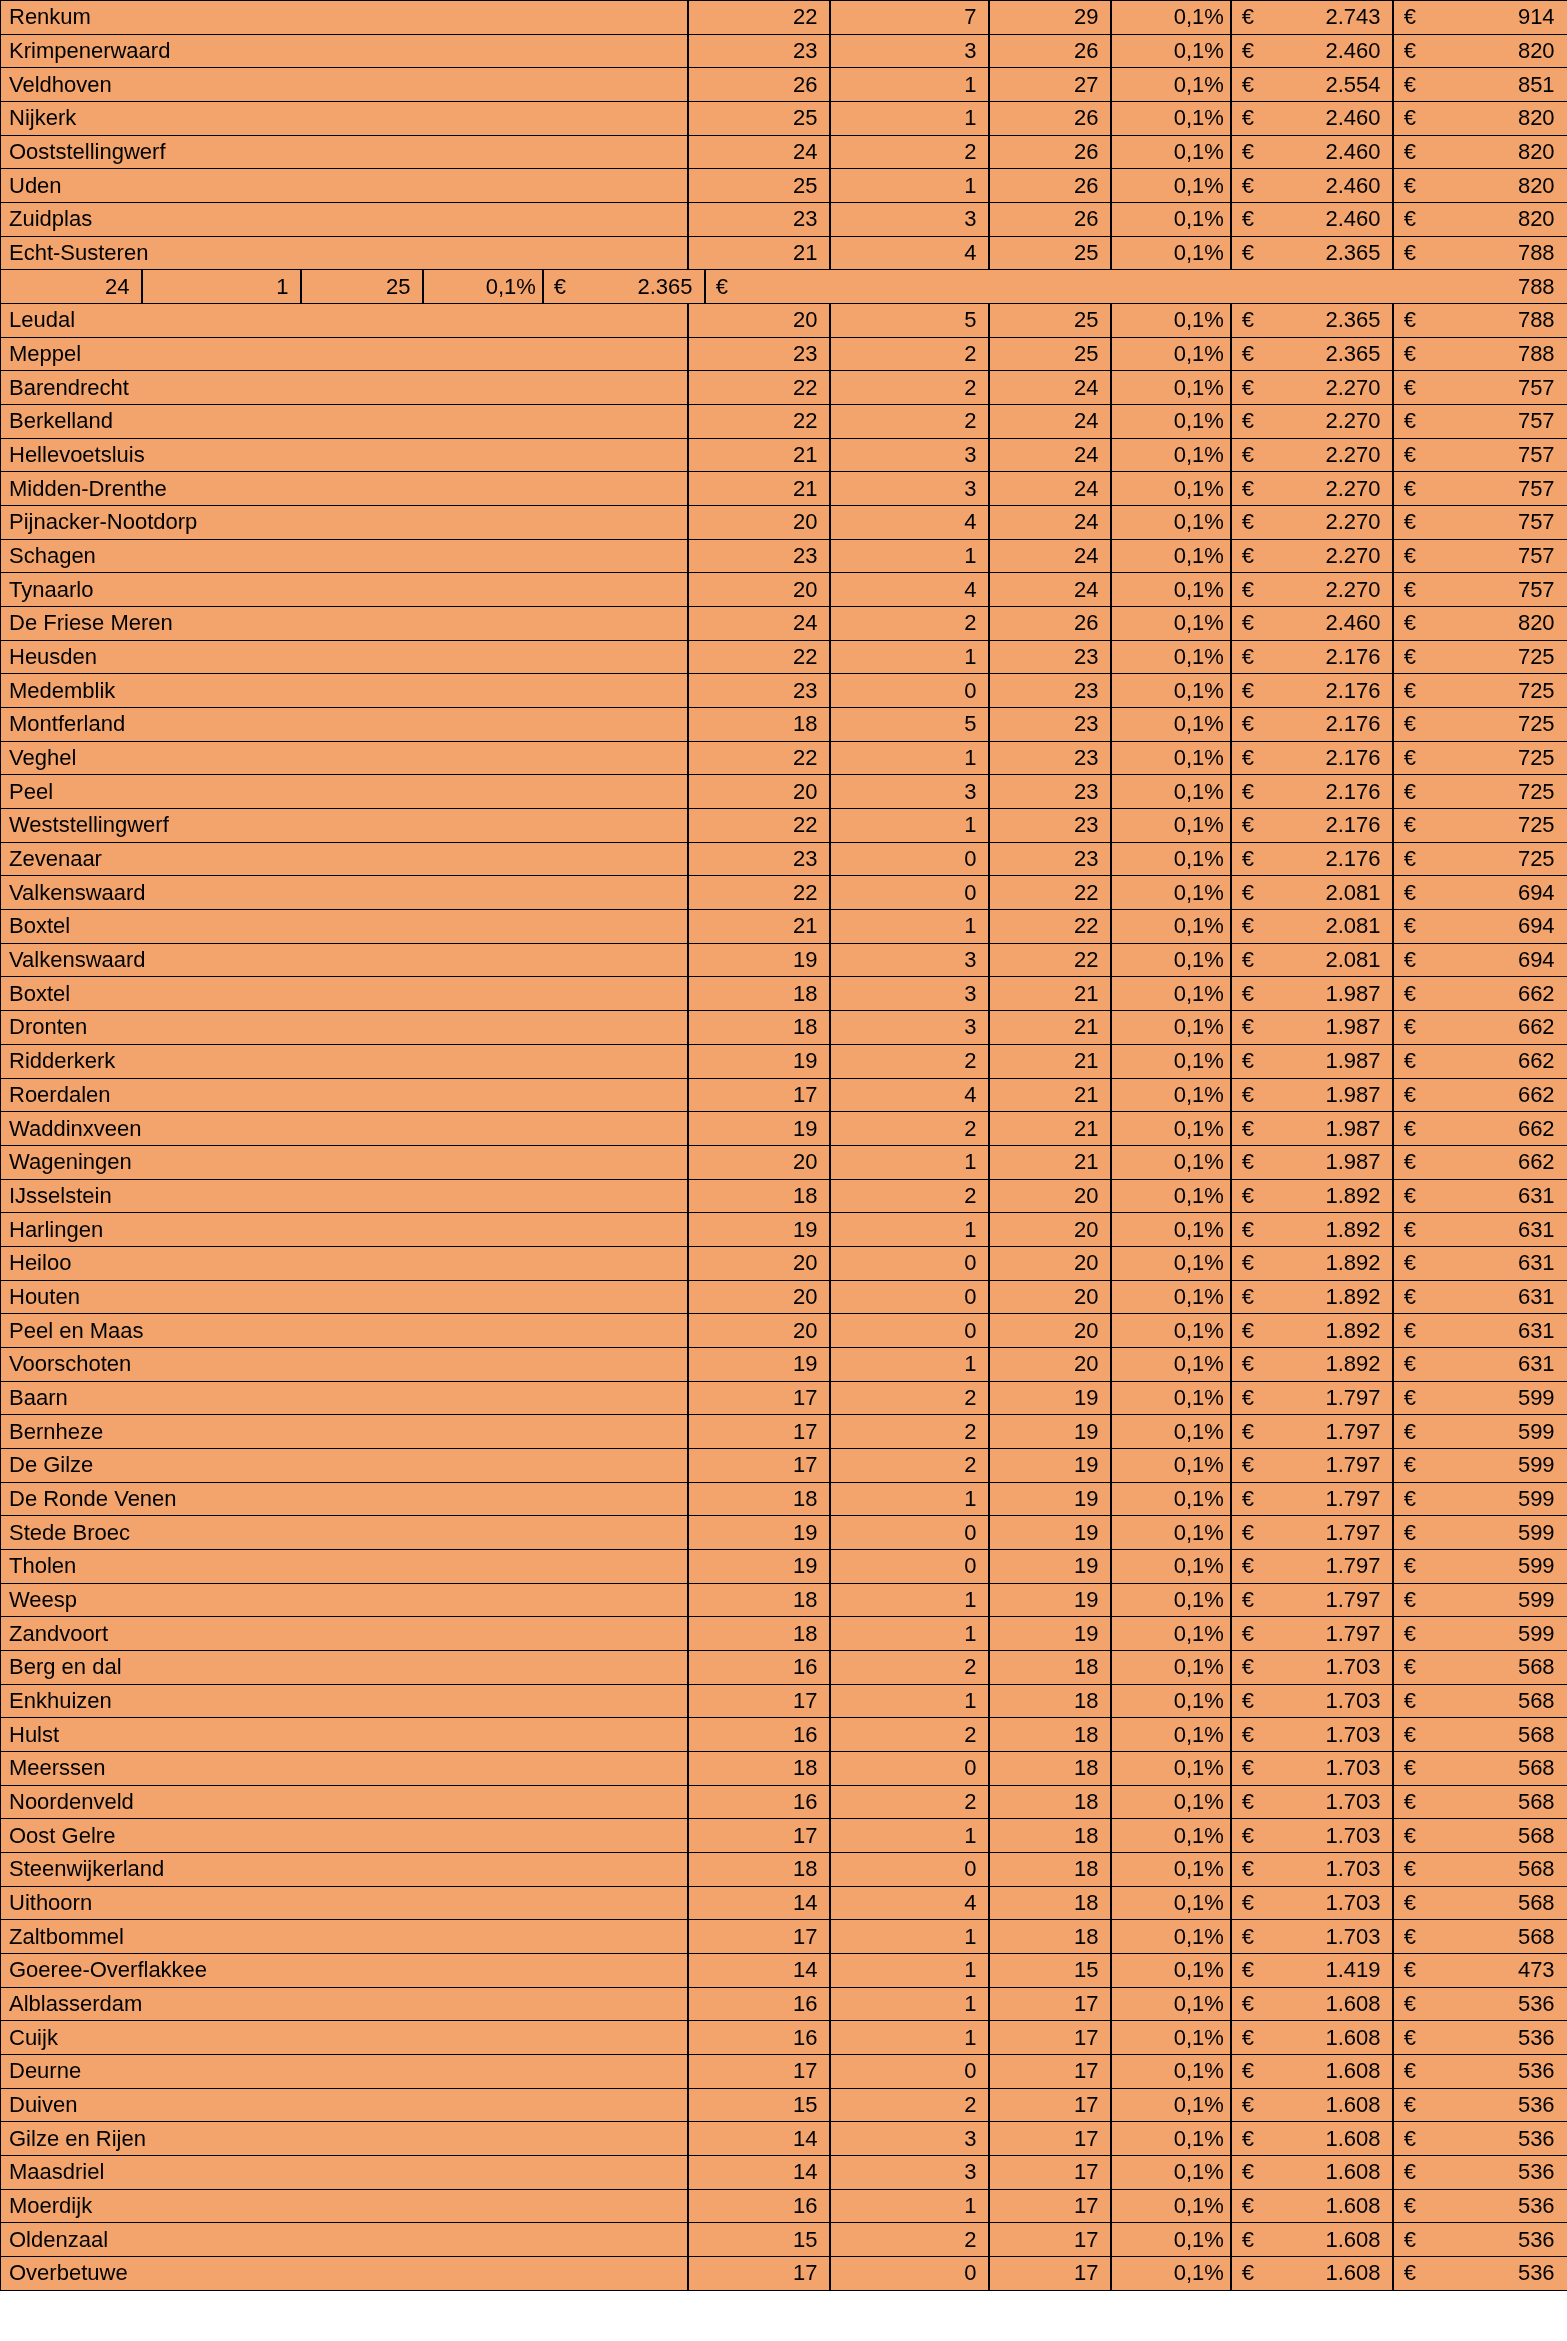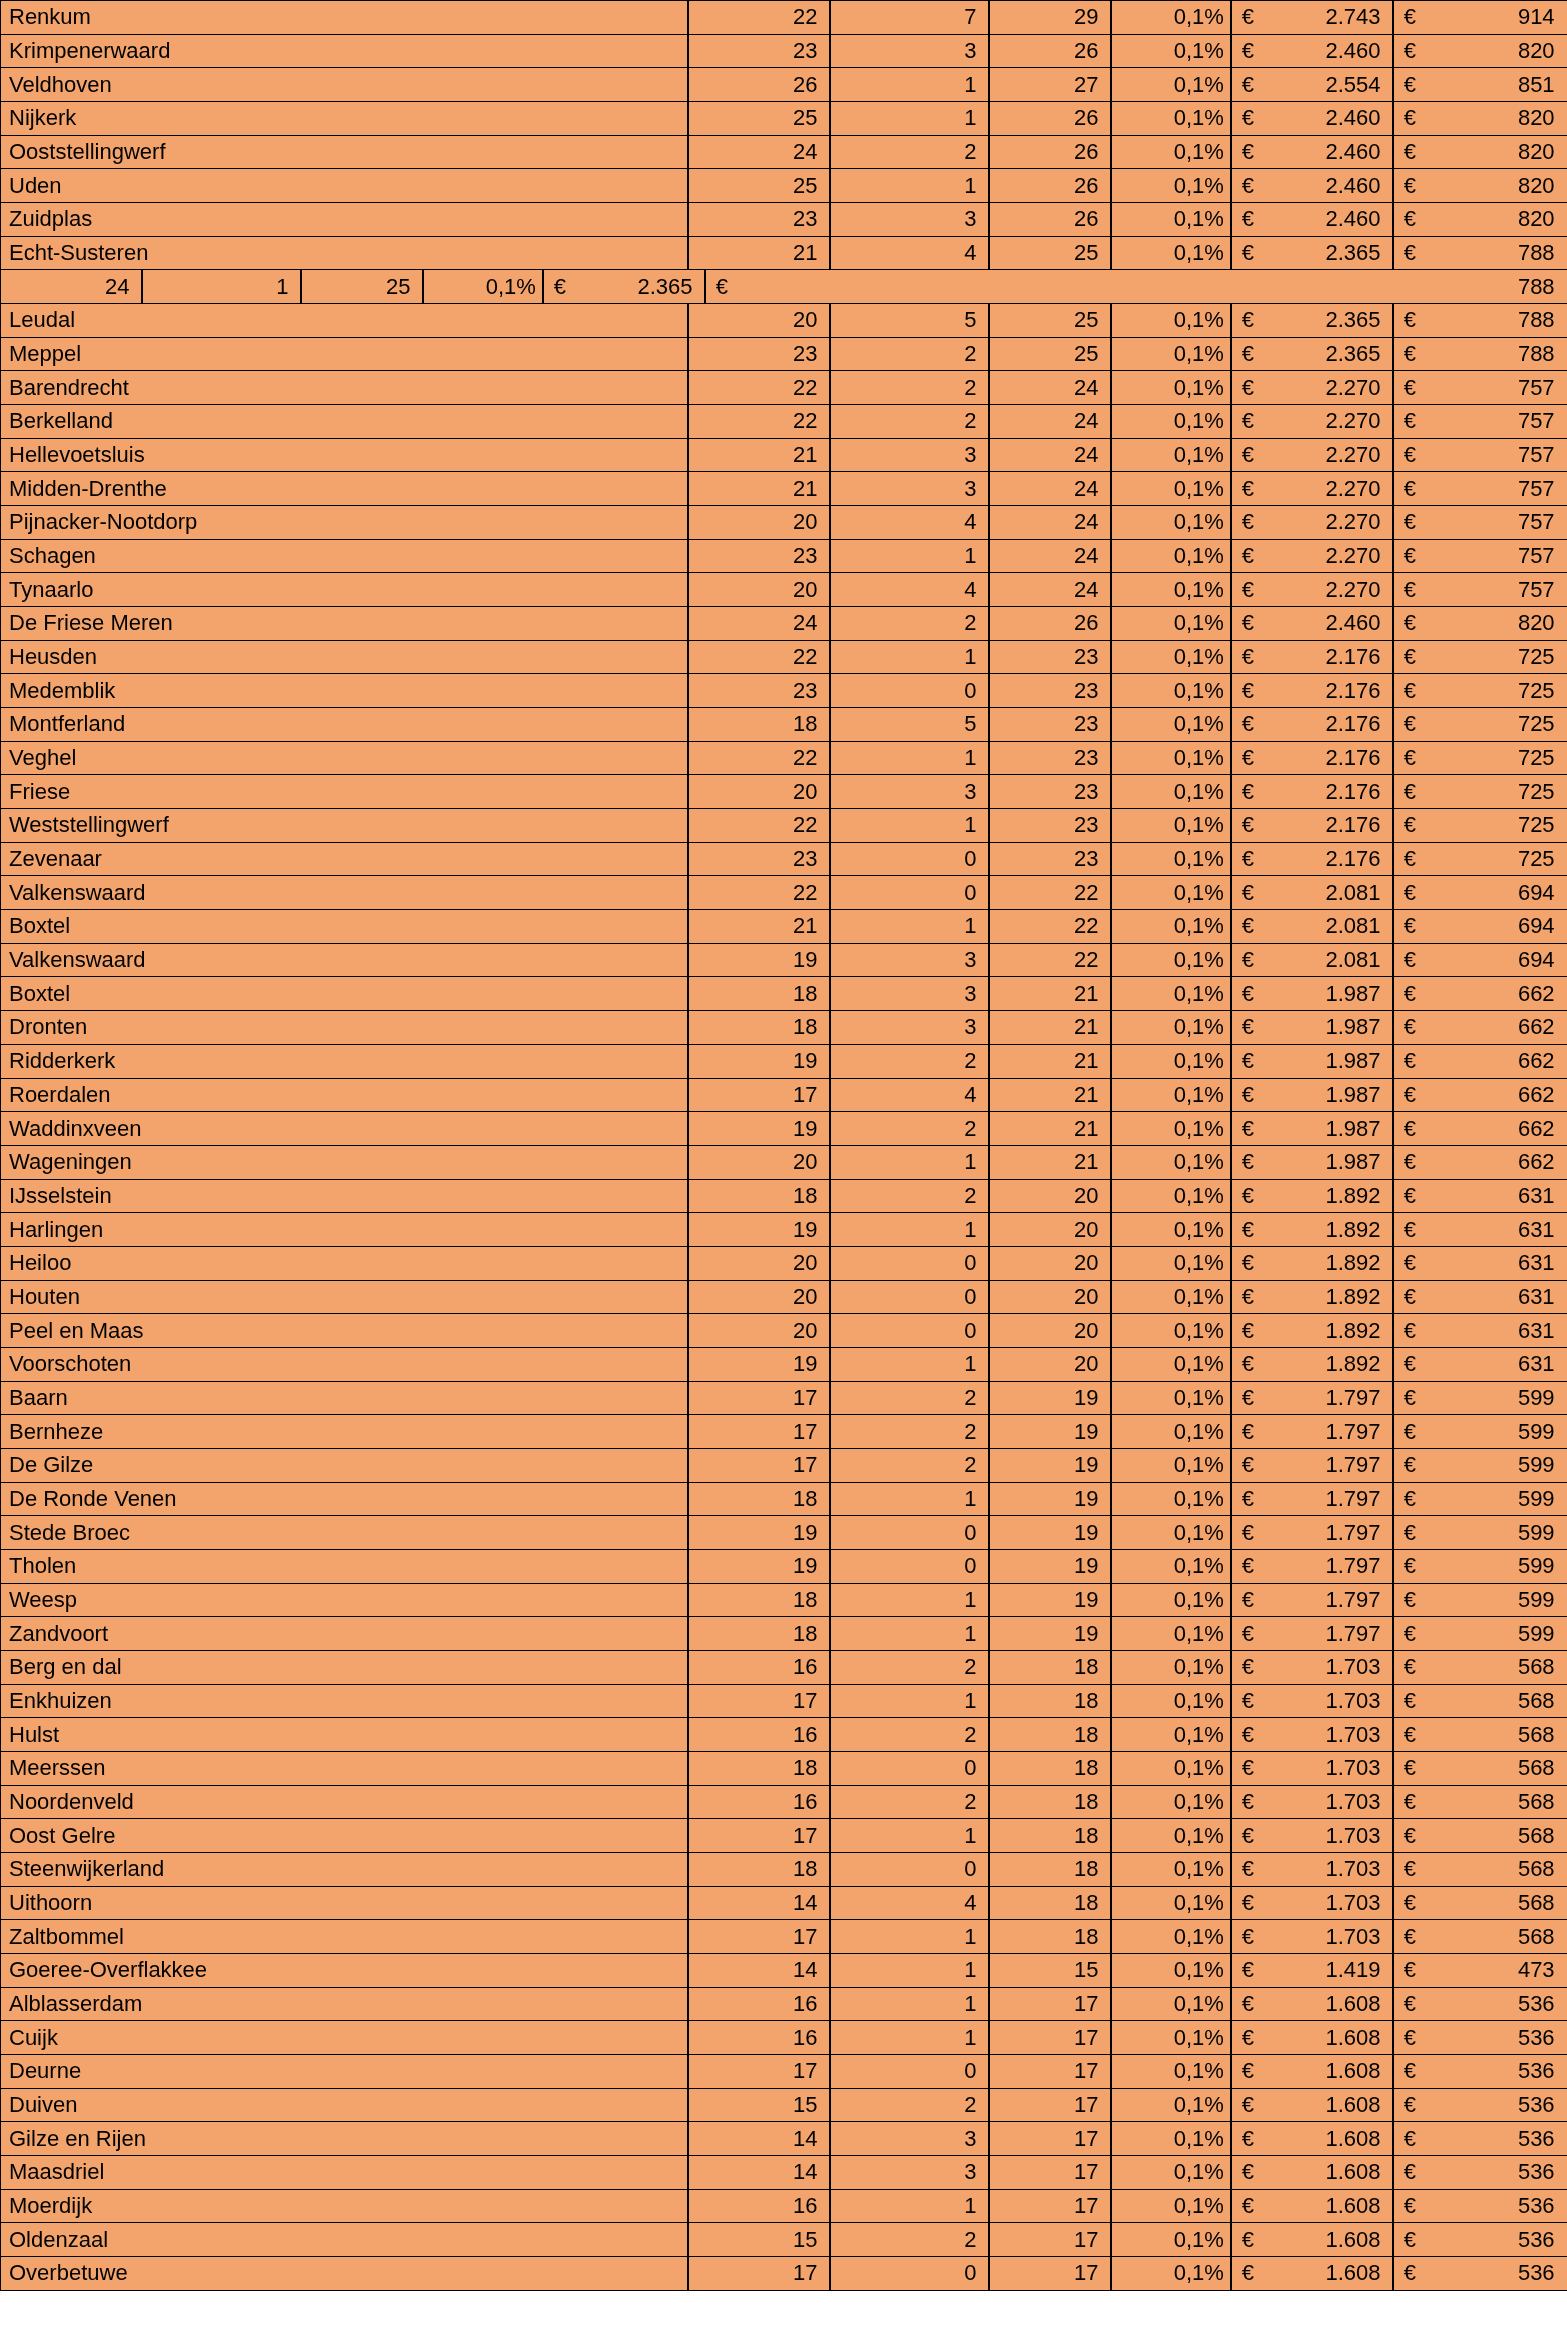--- a/index.html
+++ b/index.html
@@ -383,21 +383,21 @@
     <div class="cell c-m1">
       <span>€</span>
       <span>2.176</span>
     </div>
     <div class="cell c-m2">
       <span>€</span>
       <span>725</span>
     </div>
   </div>
     <div class="row">
-    <div class="cell c-name">Friese</div>
+    <div class="cell c-name">Peel</div>
     <div class="cell c-num1">20</div>
     <div class="cell c-num2">3</div>
     <div class="cell c-num3">23</div>
     <div class="cell c-pct">0,1%</div>
     <div class="cell c-m1">
       <span>€</span>
       <span>2.176</span>
     </div>
     <div class="cell c-m2">
       <span>€</span>

